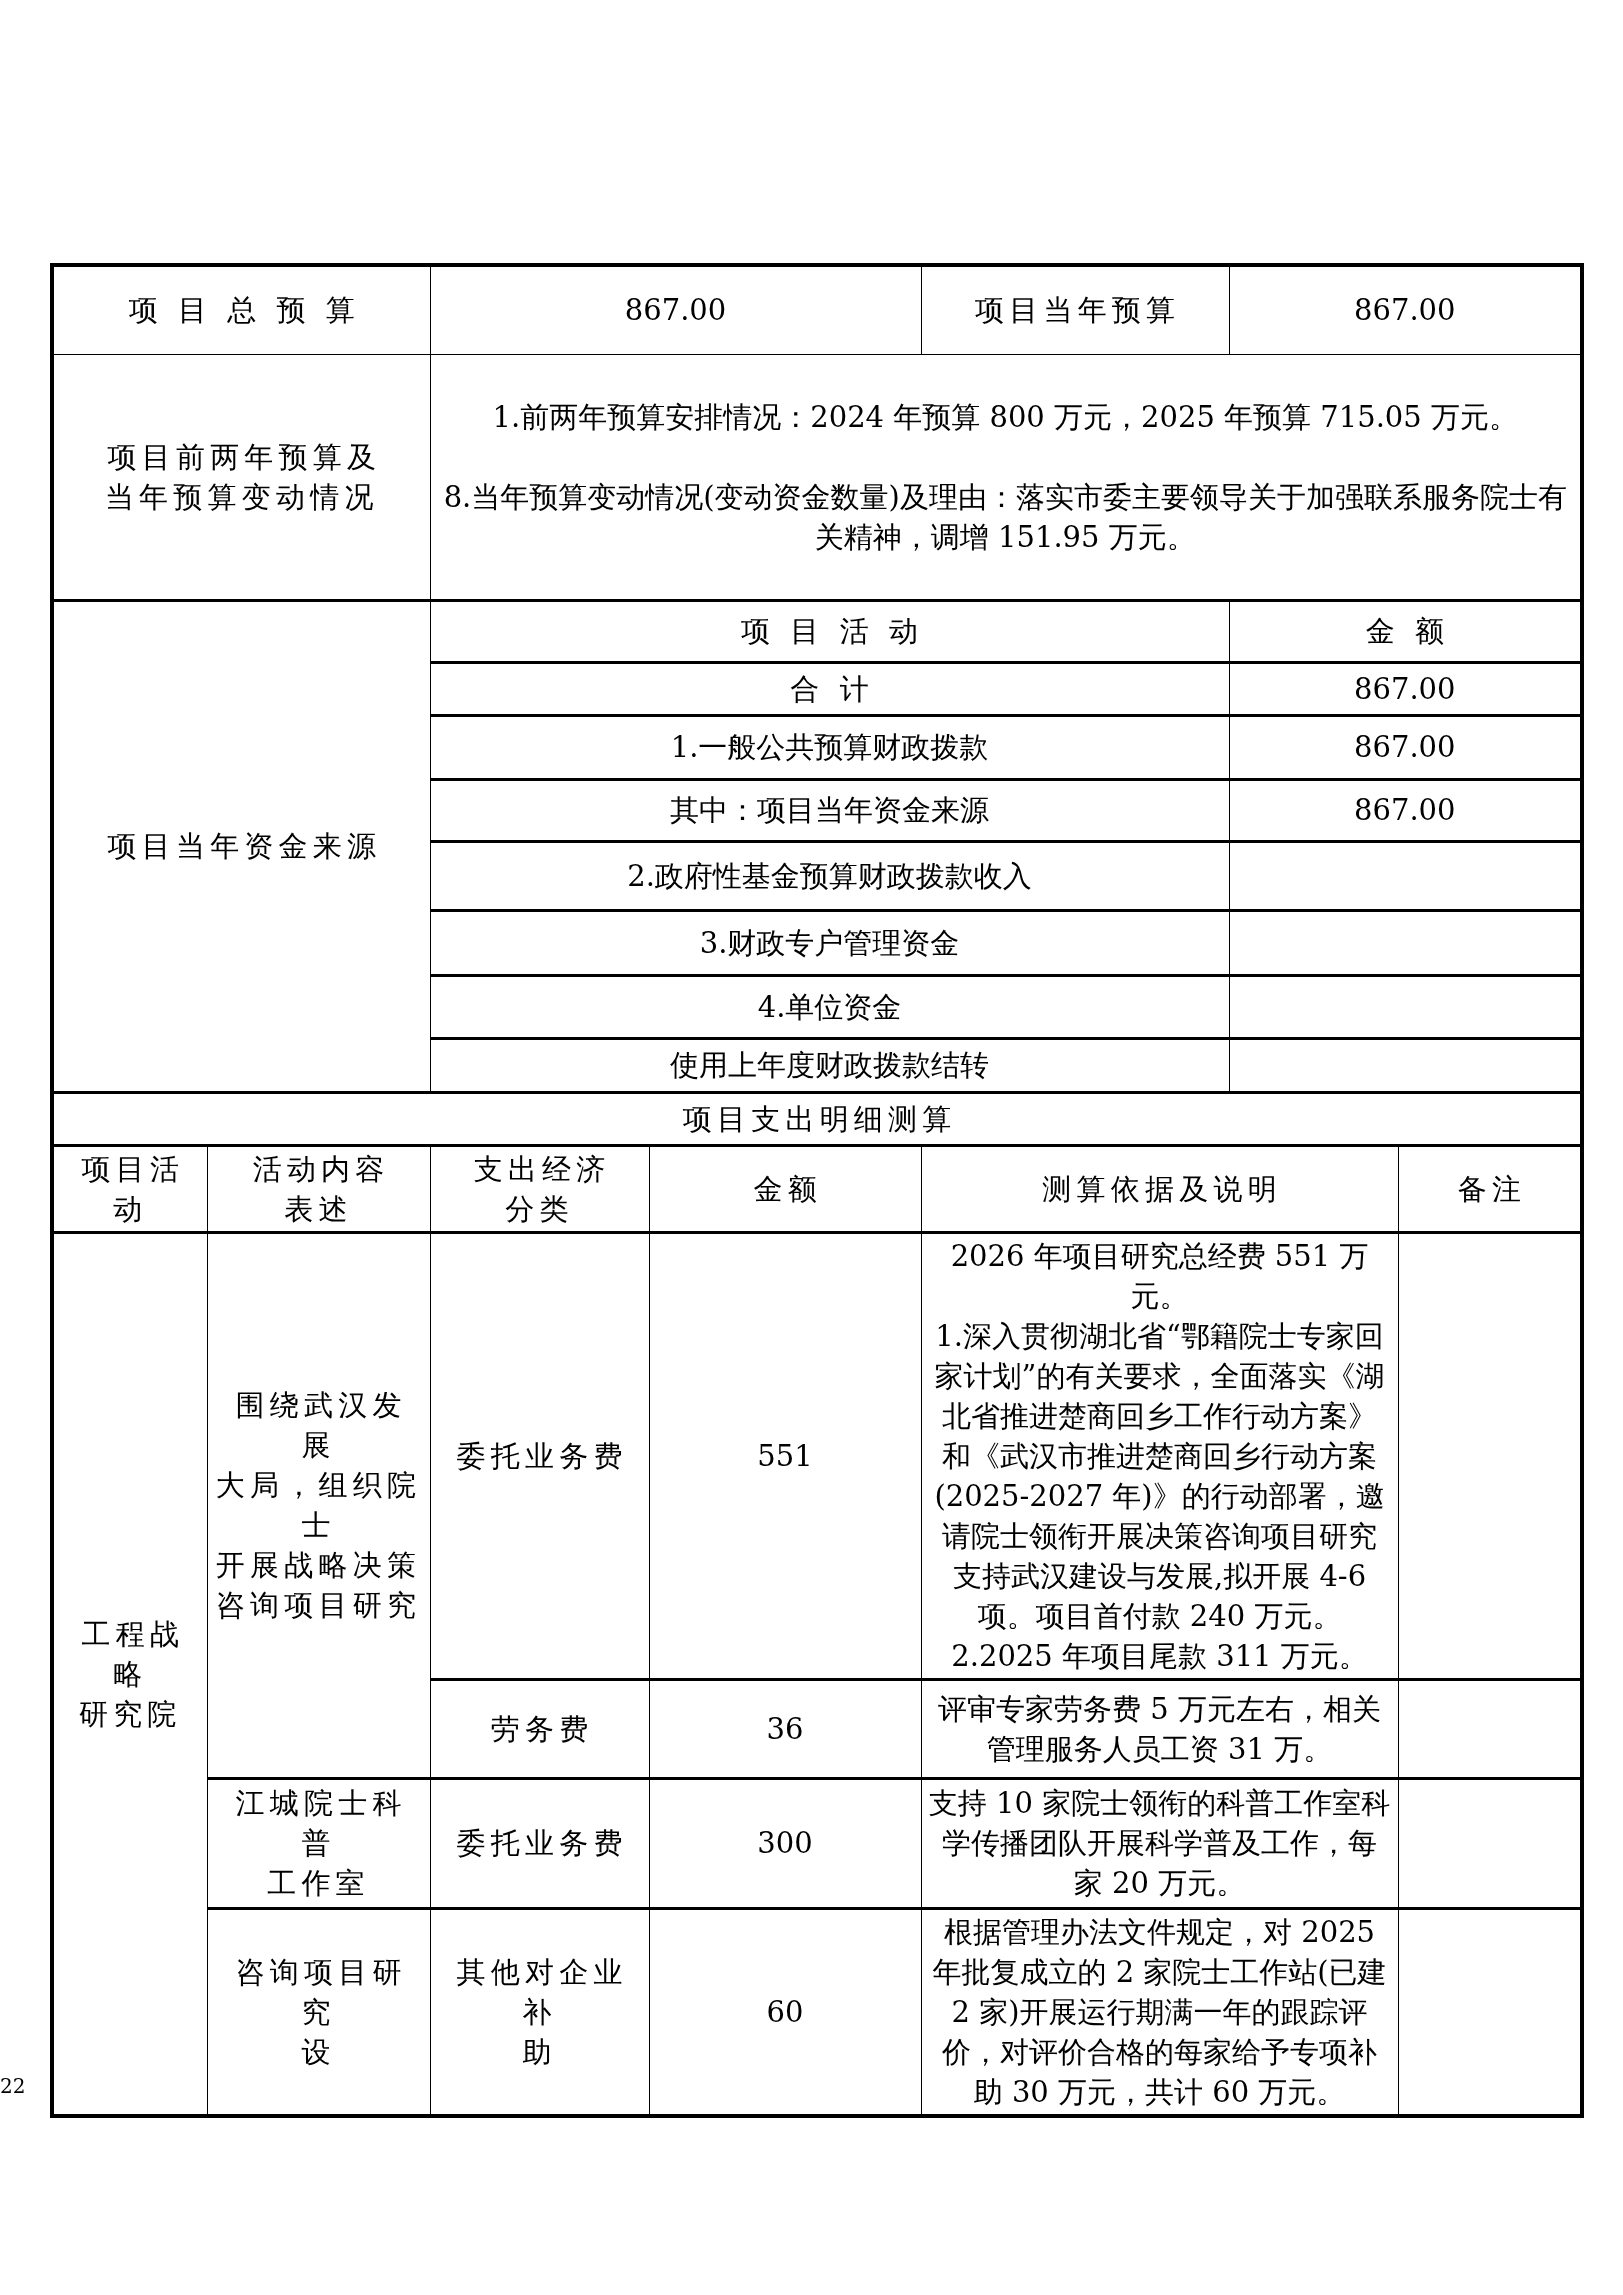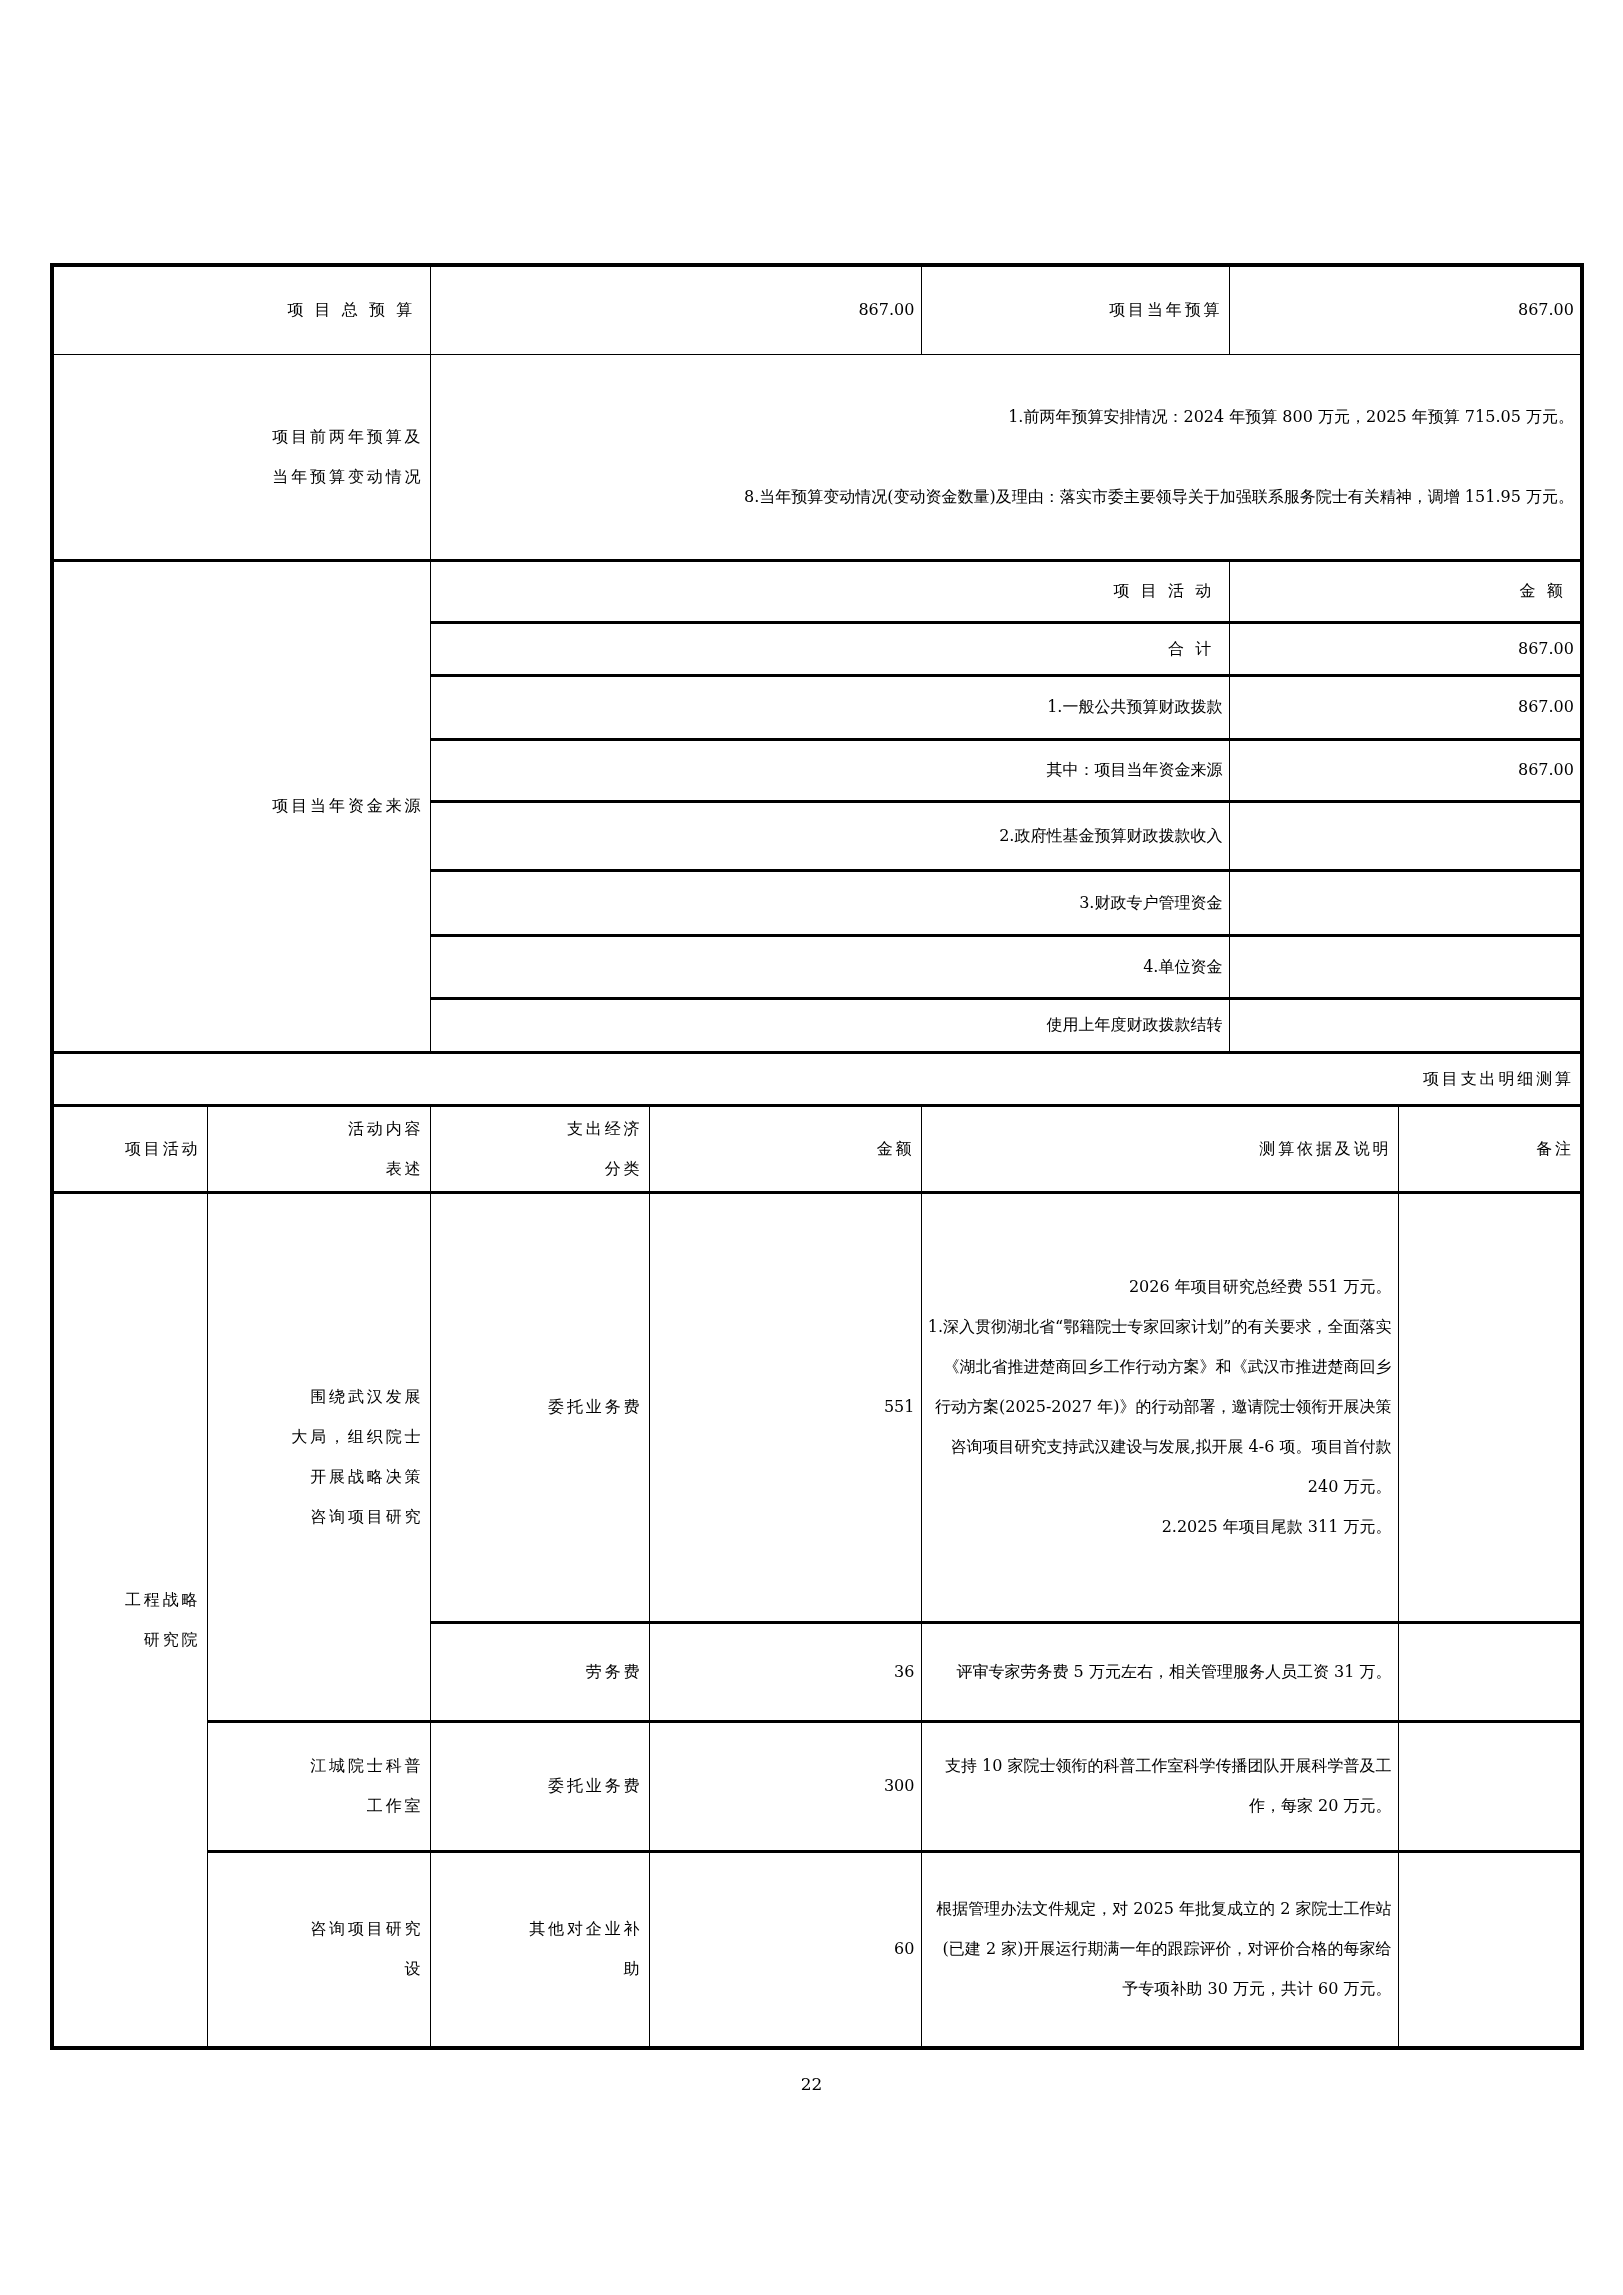--- a/index.html
+++ b/index.html
@@ -15,44 +15,44 @@
     position: absolute;
     left: 50px;
     top: 263px;
     width: 1530px;
     table-layout: fixed;
     border-collapse: collapse;
     border: 4.1px solid #000;
   }
   table.budget td {
     border: 1.5px solid #000;
-    text-align: right;
+    text-align: center;
     vertical-align: middle;
-    font-size: 16px;
+    font-size: 29px;
     line-height: 40px;
     padding: 2px 6.1px;
     white-space: pre-line;
     overflow: hidden;
   }
   tr.bt > td { border-top: 3.6px solid #000; }
   td.l { text-align: left; padding-left: 13.3px; padding-right: 10.2px; }
   td.ind { padding-left: 45px; }
   td.lbl { line-height: 45px; }
   td.sp1 { letter-spacing: 0.7em; text-indent: 0.7em; }
   td.sp2 { letter-spacing: 0.18em; text-indent: 0.18em; }
   td.para { text-align: left; line-height: 40px; padding-left: 14.3px; padding-right: 12.3px; }
   td.basis { text-align: left; line-height: 41px; padding: 4.1px 12.3px; }
   td.hist-label { line-height: 55px; }
   .page-number {
     position: absolute;
     top: 2074px;
     left: 0;
     width: 100%;
-    text-align: center;
-    font-size: 17px;
+    text-align: left;
+    font-size: 20px;
   }
 </style>
 </head>
 <body>
 
 <div class="page">
 
   <table class="budget">
     <colgroup>
       <col style="width:155px">

